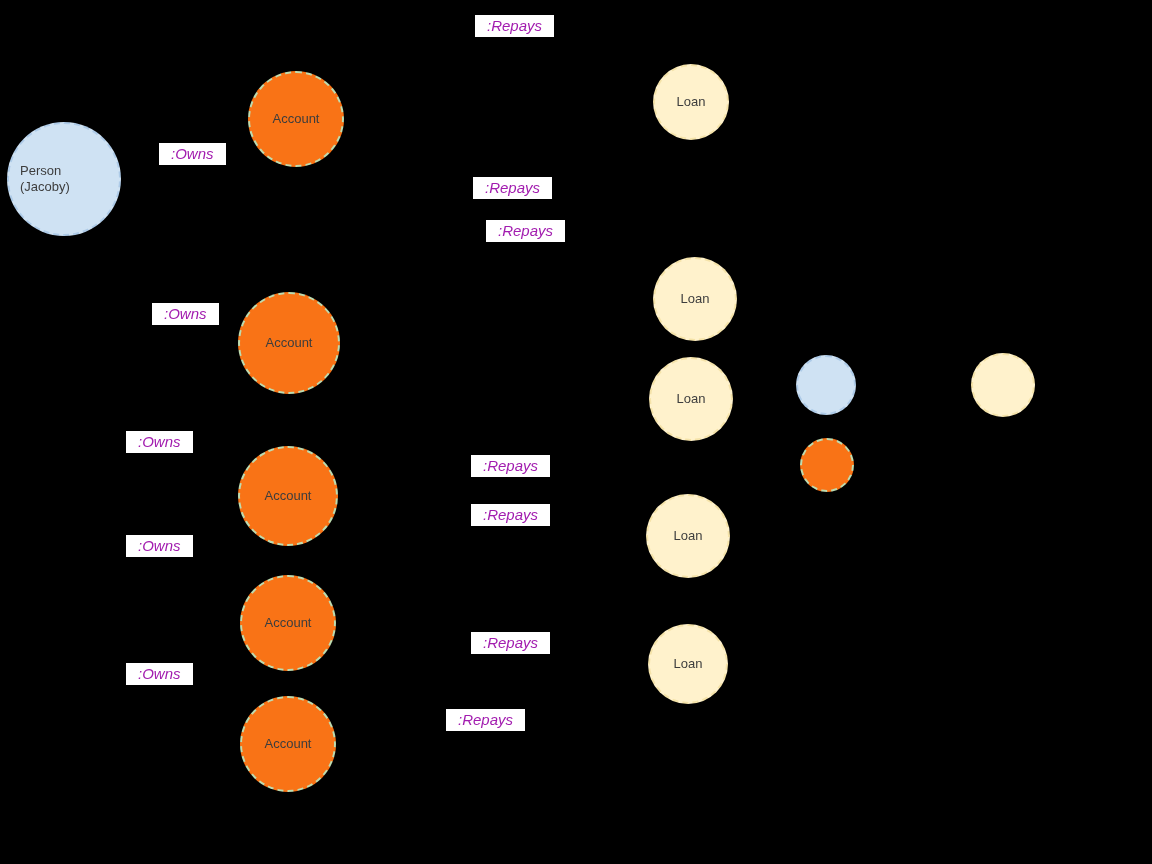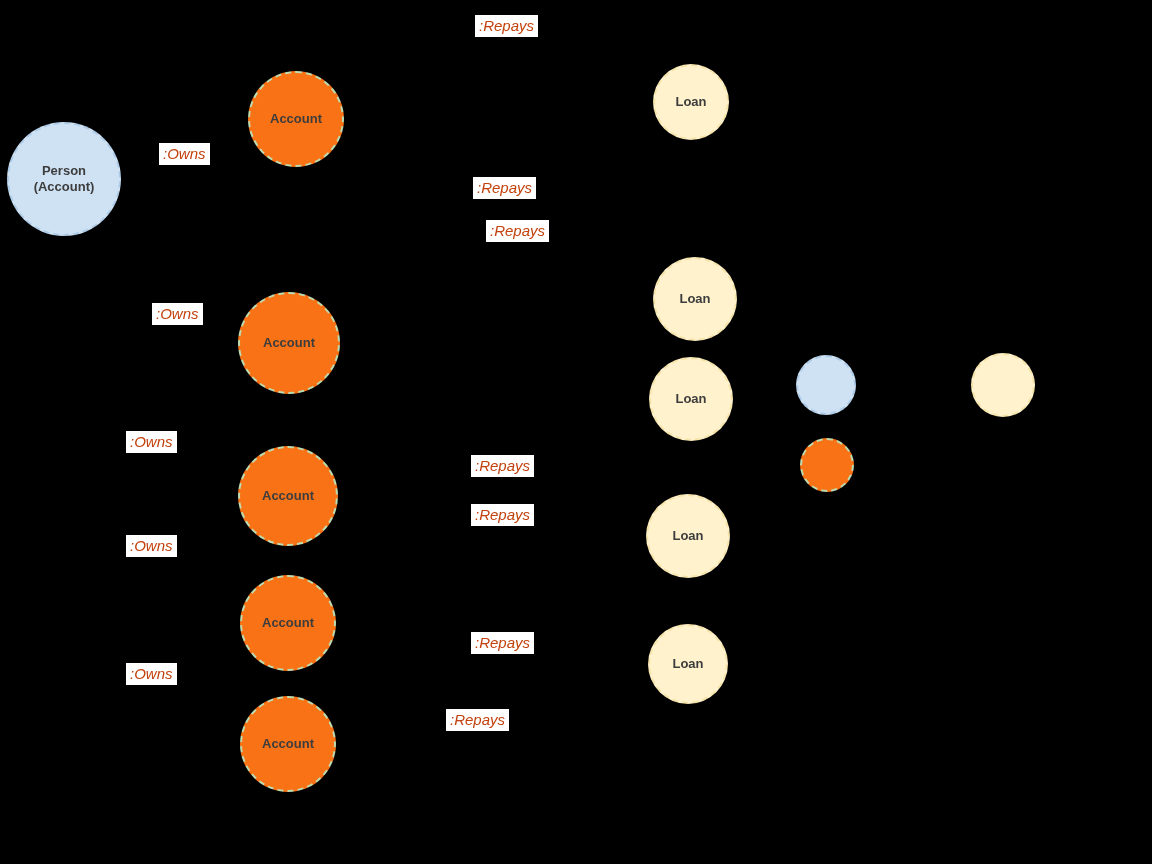--- a/index.html
+++ b/index.html
@@ -14,54 +14,52 @@
     height: 864px;
     background: #000;
     overflow: hidden;
   }
   .node {
     position: absolute;
     border-radius: 50%;
     display: flex;
     align-items: center;
     justify-content: center;
-    text-align: center;
     box-sizing: border-box;
     font-size: 13px;
     color: #3d3d3d;
     line-height: 1.25;
     border: 2px dashed transparent;
-    font-weight: bold;
   }
   .node span {
     display: inline-block;
     max-width: 80%;
     word-wrap: break-word;
   }
   .node.person  { background: #cfe2f3; border-color: #aecbe8; }
   .node.account { background: #f97316; border-color: #bedcb0; }
   .node.loan    { background: #fff2cc; border-color: #f5e3a9; }
   .edge-label {
     position: absolute;
     background: #ffffff;
-    color: #c2410c;
+    color: #a21caf;
     font-style: italic;
     font-size: 15px;
     line-height: 1.3;
-    padding: 1px 4px;
+    padding: 1px 12px;
     white-space: nowrap;
   }
 </style>
 </head>
 <body>
 
 <div id="canvas">
 
   <div class="node person" style="left:7px; top:122px; width:114px; height:114px;">
-    <span>Person (Account)</span>
+    <span>Person (Jacoby)</span>
   </div>
 
   <div class="node account" style="left:248px; top:71px; width:96px; height:96px;">
     <span>Account</span>
   </div>
   <div class="node account" style="left:238px; top:292px; width:102px; height:102px;">
     <span>Account</span>
   </div>
   <div class="node account" style="left:238px; top:446px; width:100px; height:100px;">
     <span>Account</span>

